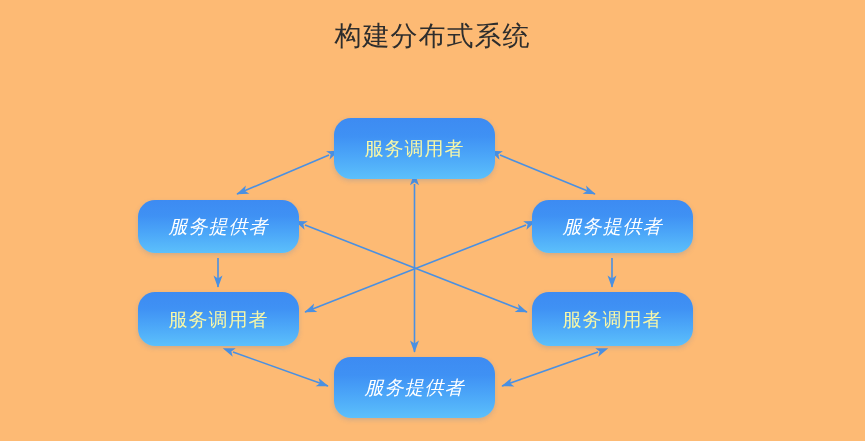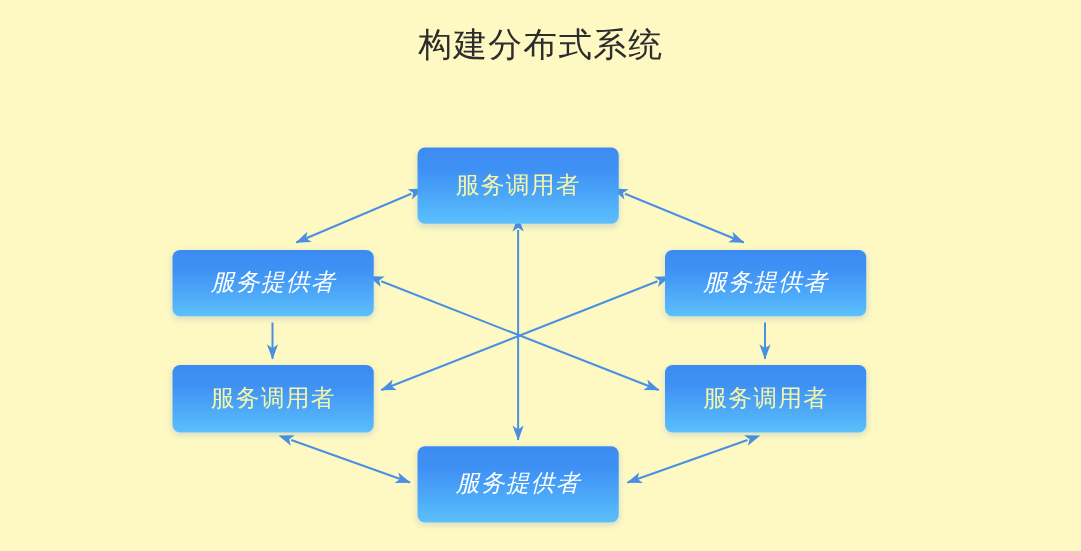--- a/index.html
+++ b/index.html
@@ -7,21 +7,21 @@
     padding: 0;
     background: #f7f8fb;
   }
   body {
     font-family: "Liberation Sans", "DejaVu Sans", sans-serif;
   }
   #canvas {
     position: relative;
     width: 865px;
     height: 441px;
-    background: #fef9c3;
+    background: #fdba74;
     overflow: hidden;
   }
   #diagram-title {
     position: absolute;
     left: 0;
     top: 18px;
     width: 865px;
     text-align: center;
     font-size: 27px;
     letter-spacing: 1px;
@@ -32,21 +32,21 @@
   #edge-layer {
     position: absolute;
     left: 0;
     top: 0;
     width: 865px;
     height: 441px;
   }
   .node {
     position: absolute;
     box-sizing: border-box;
-    border-radius: 6px;
+    border-radius: 17px;
     background: linear-gradient(180deg, #3d8bf2 0%, #3f91f4 30%, #4ba6f8 62%, #5cc0fb 100%);
     box-shadow: 0 2px 5px rgba(60,120,200,0.22);
     display: flex;
     align-items: center;
     justify-content: center;
     font-size: 19px;
     letter-spacing: 1px;
     white-space: nowrap;
     user-select: none;
   }

